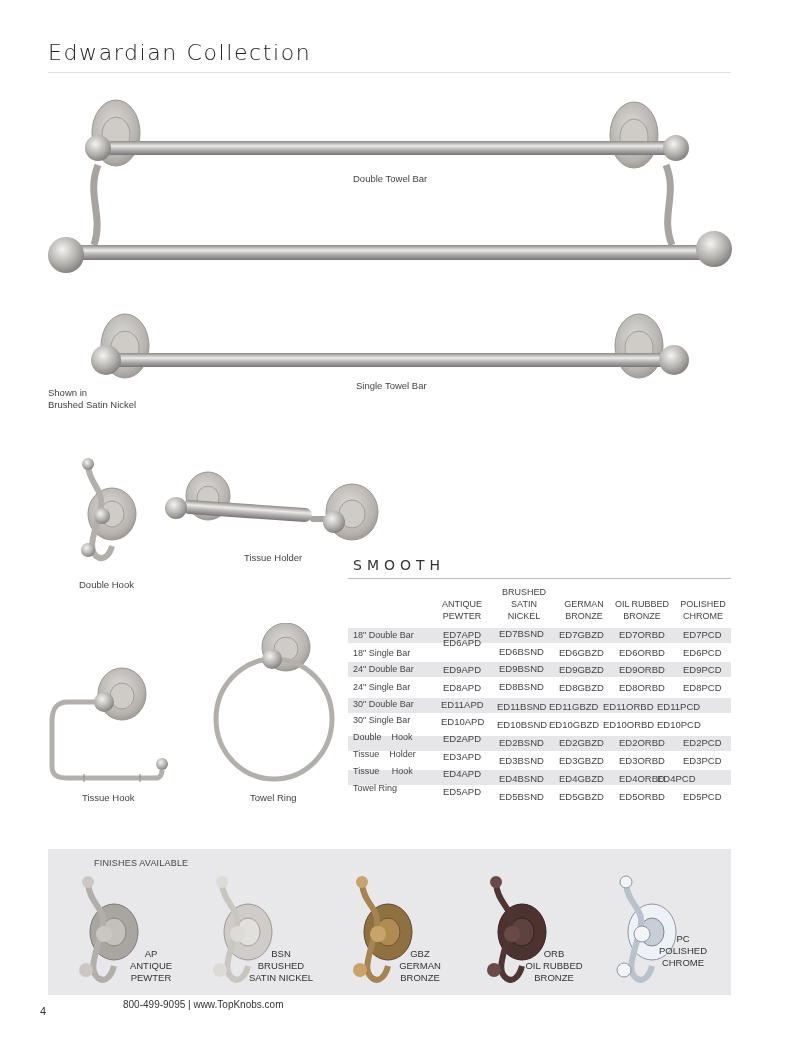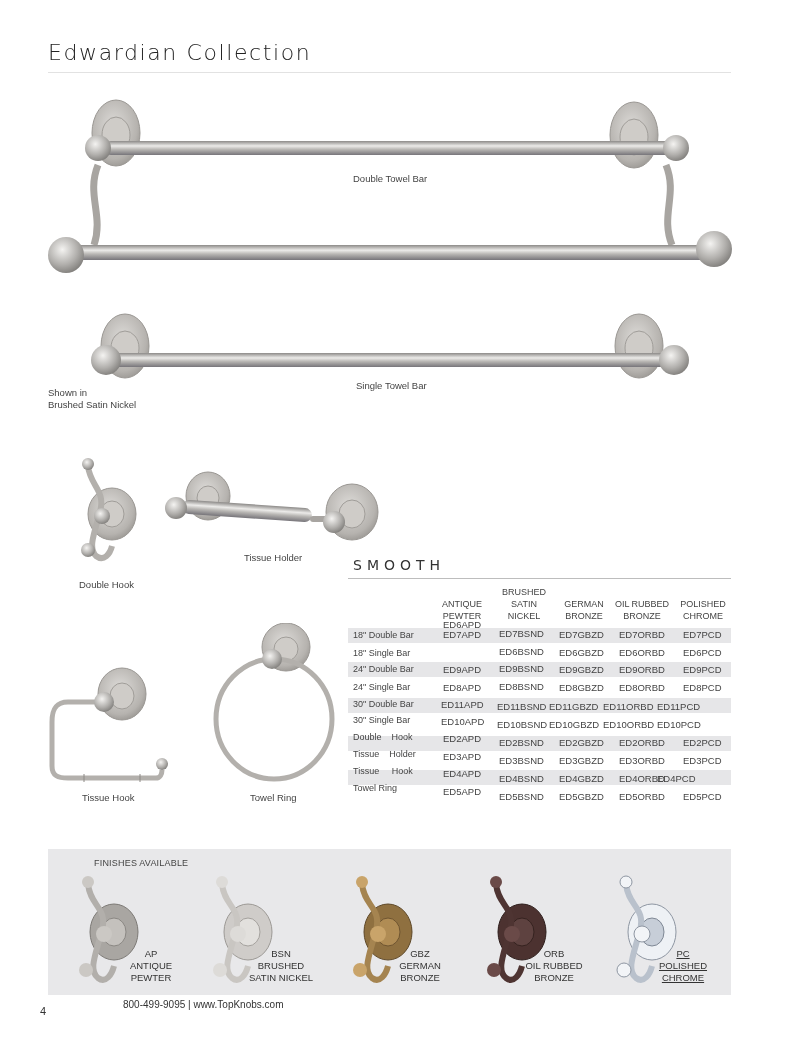--- a/index.html
+++ b/index.html
@@ -188,21 +188,21 @@
   <div class="cell label" style="left:353px; top:630px;">18" Double Bar</div>
   <div class="cell" style="left:443px; top:629px;">ED7APD</div>
   <div class="cell" style="left:499px; top:628px;">ED7BSND</div>
   <div class="cell" style="left:559px; top:629px;">ED7GBZD</div>
   <div class="cell" style="left:619px; top:629px;">ED7ORBD</div>
   <div class="cell" style="left:683px; top:629px;">ED7PCD</div>
 </div>
 
 <div>
   <div class="cell label" style="left:353px; top:648px;">18"  Single  Bar</div>
-  <div class="cell" style="left:443px; top:619px;">ED6APD</div>
+  <div class="cell" style="left:443px; top:637px;">ED6APD</div>
   <div class="cell" style="left:499px; top:646px;">ED6BSND</div>
   <div class="cell" style="left:559px; top:647px;">ED6GBZD</div>
   <div class="cell" style="left:619px; top:647px;">ED6ORBD</div>
   <div class="cell" style="left:683px; top:647px;">ED6PCD</div>
 </div>
 
 <div>
   <div class="cell label" style="left:353px; top:664px;">24" Double Bar</div>
   <div class="cell" style="left:443px; top:664px;">ED9APD</div>
   <div class="cell" style="left:499px; top:663px;">ED9BSND</div>
@@ -343,21 +343,21 @@
 
   <div class="finish-item" style="left:560px;">
     <svg width="70" height="115" viewBox="0 0 70 115">
       <ellipse cx="44" cy="58" rx="24" ry="28" fill="#eef1f5" stroke="#8e96a2"></ellipse>
       <ellipse cx="44" cy="58" rx="12" ry="14" fill="#c7ced8" stroke="#7e8794"></ellipse>
       <path d="M18 10 C20 32, 38 34, 32 56 C26 80, 18 96, 28 104 C36 110, 42 100, 44 92" stroke="#b9c1cc" stroke-width="6" fill="none"></path>
       <circle cx="18" cy="8" r="6" fill="#f2f4f7" stroke="#8e96a2"></circle>
       <circle cx="34" cy="60" r="8" fill="#f2f4f7" stroke="#8e96a2"></circle>
       <circle cx="16" cy="96" r="7" fill="#f2f4f7" stroke="#8e96a2"></circle>
     </svg>
-    <div class="finish-label" style="left:40px; top:74px; width:70px;text-decoration:underline;">
+    <div class="finish-label" style="left:40px; top:59px; width:70px;">
       <div>PC</div>
       <div>POLISHED</div>
       <div>CHROME</div>
     </div>
   </div>
 </div>
 
 <div class="footer-page">4</div>
 <div class="footer-contact">800-499-9095 | www.TopKnobs.com</div>
 

